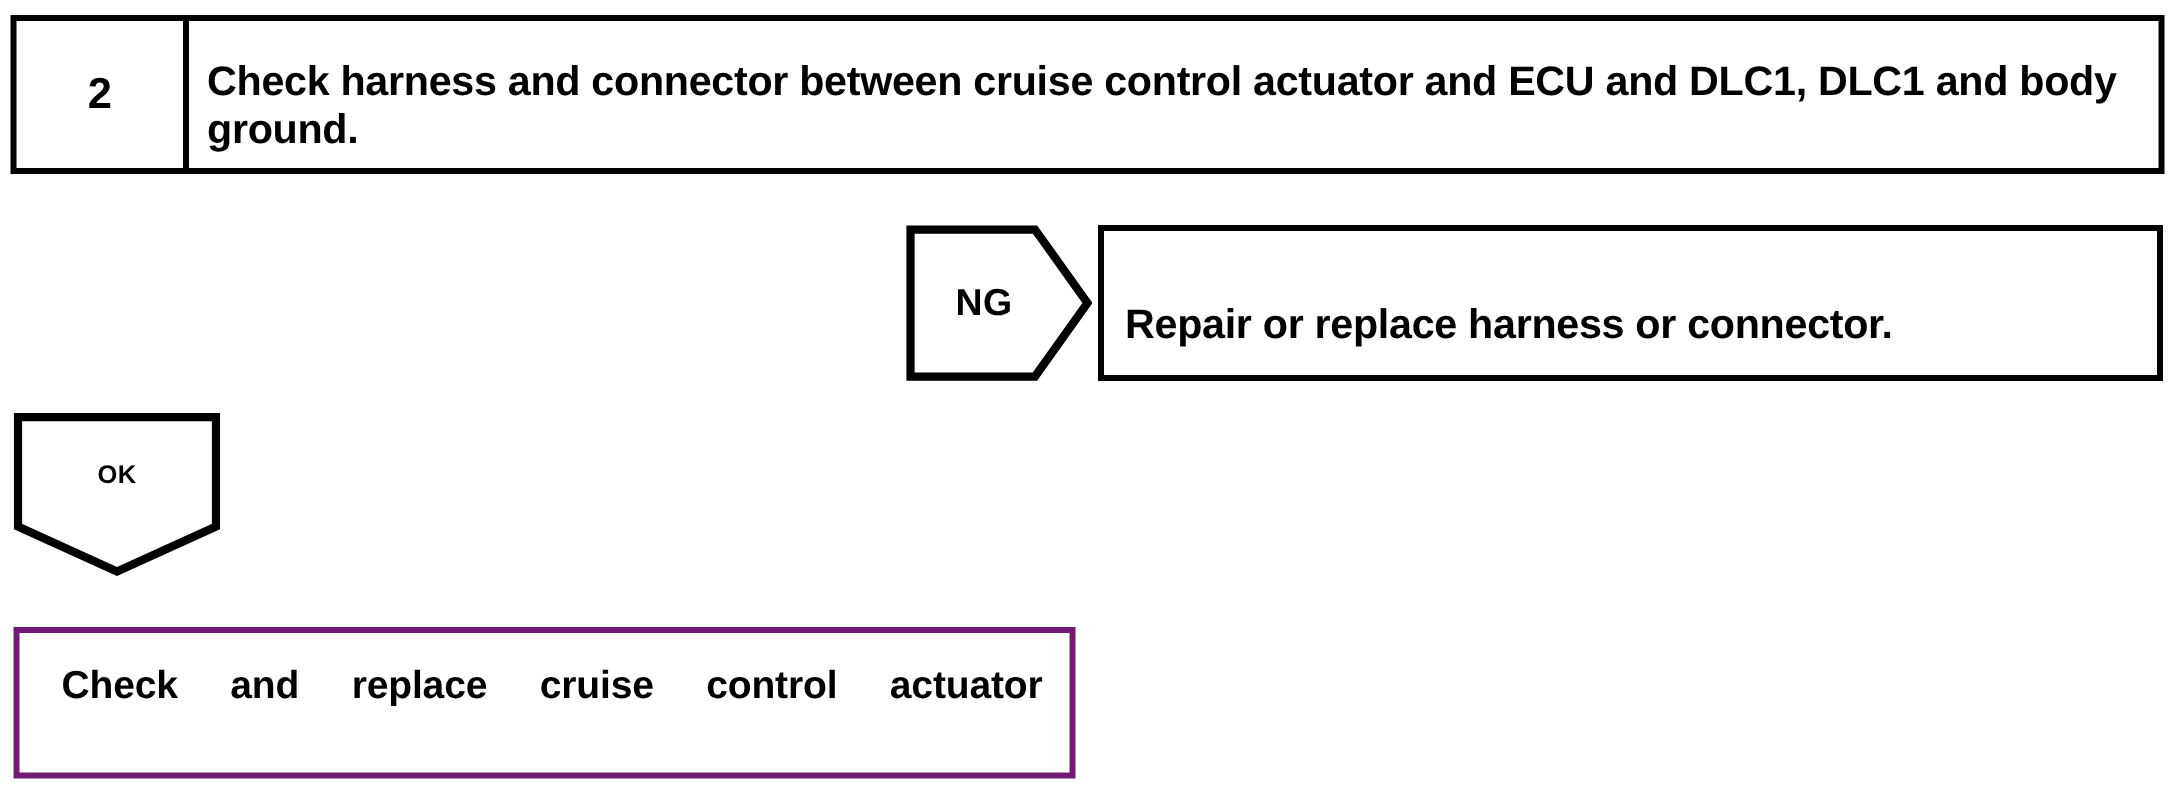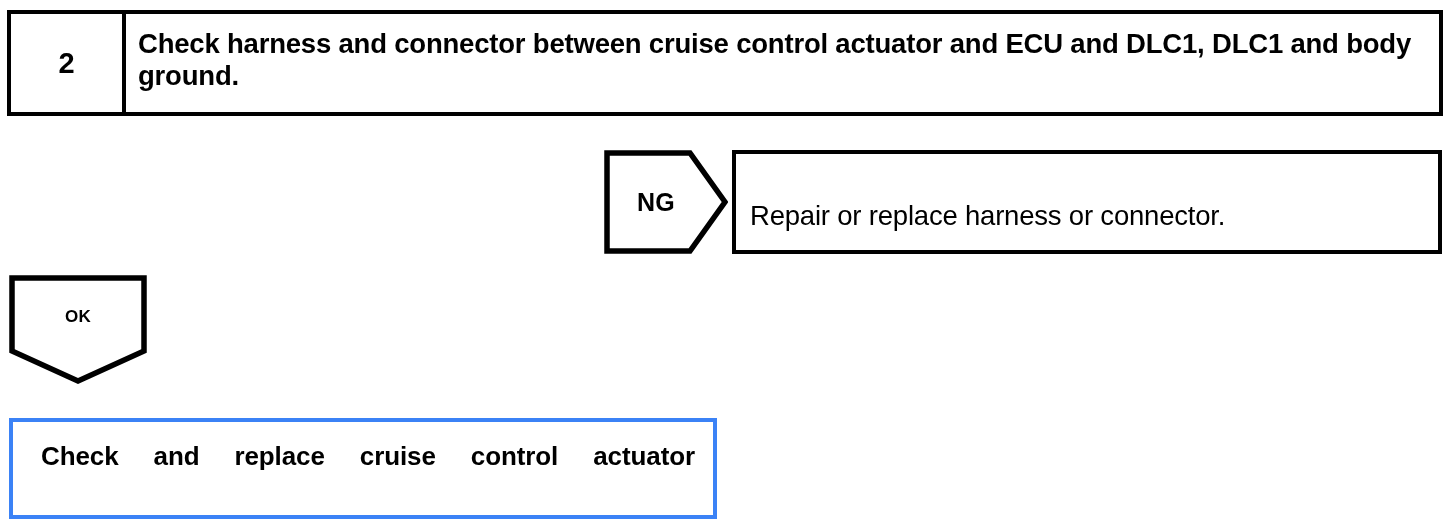--- a/index.html
+++ b/index.html
@@ -41,21 +41,21 @@
   }
   #step-number-cell .num {
     font-size: 29px;
     font-weight: bold;
     line-height: 1;
     letter-spacing: 0px;
   }
   #step-text-cell {
     flex: 1 1 auto;
     display: flex;
-    align-items: flex-start;
+    align-items: center;
     padding: 14px 7px 0 12px;
   }
   #step-text-cell .txt {
     font-size: 27.5px;
     font-weight: bold;
     line-height: 1.17;
     letter-spacing: -0.2px;
     word-spacing: 0px;
   }
 
@@ -90,21 +90,21 @@
     top: 150px;
     width: 710px;
     height: 104px;
     border: 4px solid #000000;
     display: flex;
     align-items: center;
     padding-left: 14px;
   }
   #ng-result-box .txt {
     font-size: 27.5px;
-    font-weight: normal;
+    font-weight: bold;
     line-height: 1.15;
     letter-spacing: -0.2px;
     margin-top: 28px;
   }
 
   
   #ok-pentagon {
     left: 9px;
     top: 275px;
     width: 138px;
@@ -128,21 +128,21 @@
     font-weight: bold;
     letter-spacing: 0.2px;
   }
 
   
   #final-box {
     left: 9px;
     top: 418px;
     width: 708px;
     height: 101px;
-    border: 4px solid #3b82f6;
+    border: 4px solid #701a75;
     display: flex;
     align-items: flex-start;
     padding: 19px 18px 0 28px;
   }
   #final-box .txt {
     font-size: 26px;
     font-weight: bold;
     line-height: 1.17;
     letter-spacing: -0.1px;
     text-align: justify;

